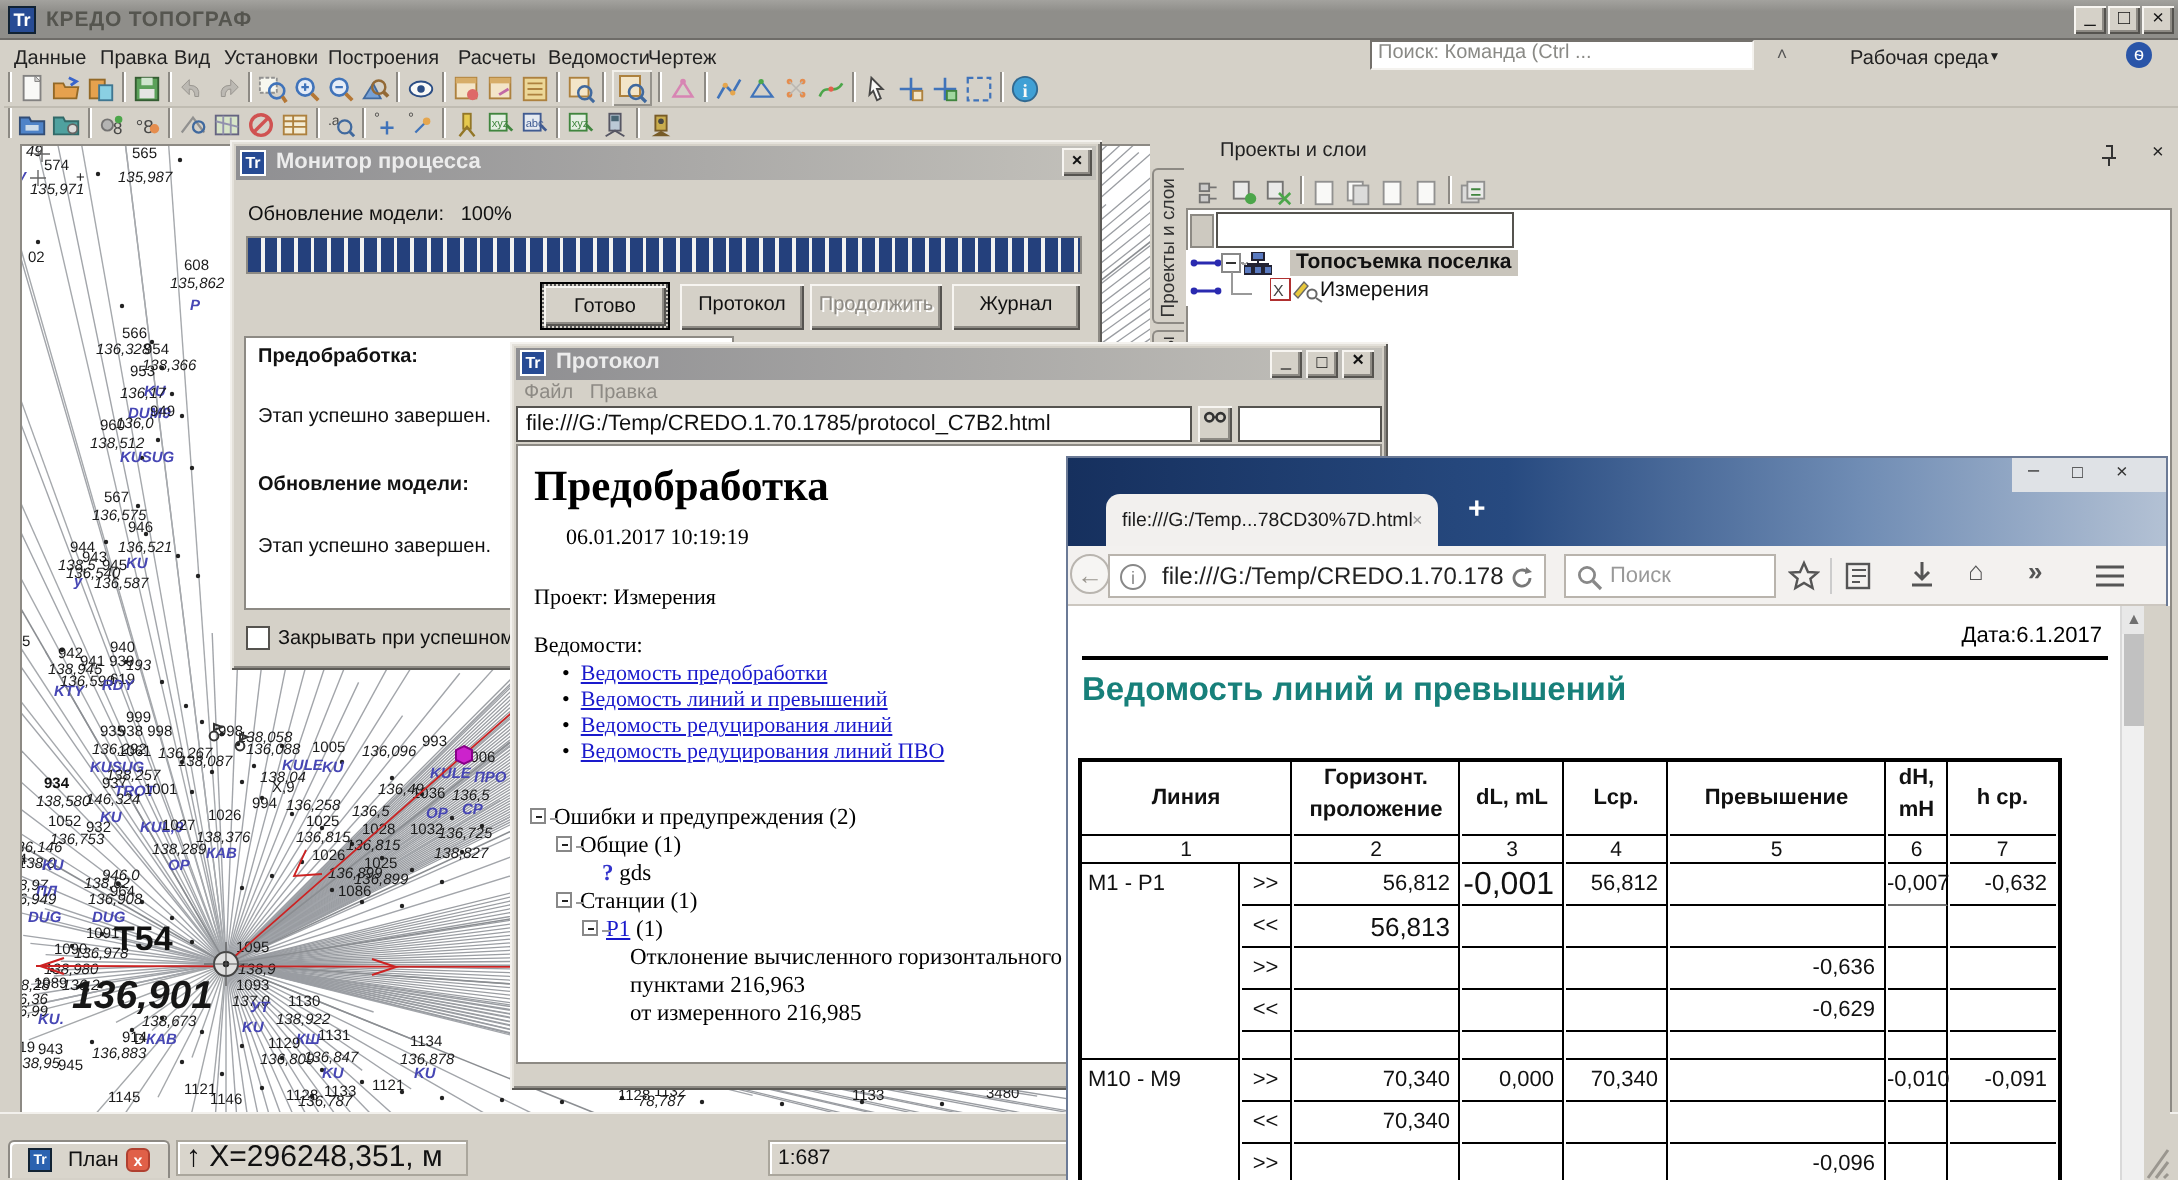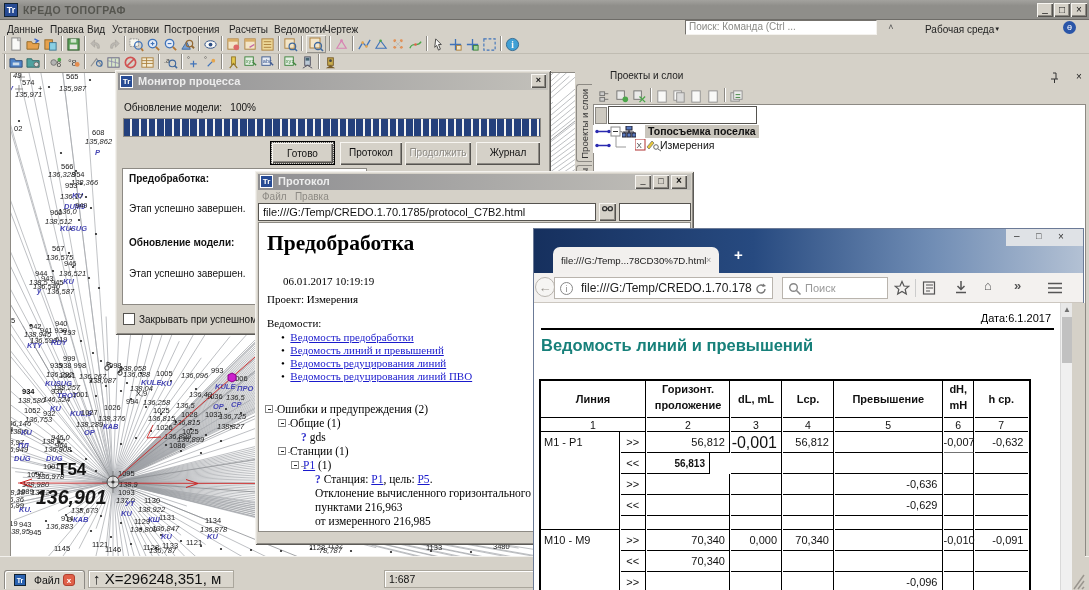--- a/index.html
+++ b/index.html
@@ -653,21 +653,21 @@
 <text x="56" y="474" font-size="17" font-weight="bold" fill="#111" font-family="'Liberation Sans',sans-serif">T54</text>
 <text x="35" y="503" font-size="19.5" font-style="italic" font-weight="bold" fill="#161616" font-family="'Liberation Sans',sans-serif">136,901</text>
 
 </svg>
 </div>
 </div>
 
 <div class="abs" style="left:0;top:556px;width:1089px;height:34px;background:#d5d1c8;border-top:1px solid #f2f0ec;">
  <div class="abs" style="left:4px;top:13px;width:81px;height:19px;background:#d9d5cc;border:1px solid #8d8a84;border-bottom:none;border-radius:3px 3px 0 0;box-shadow:inset 1px 1px 0 #fff;">
    <div class="abs" style="left:9px;top:3px;width:12px;height:12px;background:#2b62b0;border:1px solid #123;color:#fff;font-size:7px;font-weight:bold;text-align:center;line-height:11px;">Tr</div>
-   <div class="abs" style="left:29px;top:3px;font-size:10.5px;">Файл</div>
+   <div class="abs" style="left:29px;top:3px;font-size:10.5px;">План</div>
    <div class="abs" style="left:58px;top:3px;width:12px;height:12px;background:#e06048;border-radius:3px;color:#fff;font-size:8px;font-weight:bold;text-align:center;line-height:11px;border:1px solid #b04030;">x</div>
  </div>
  <div class="abs" style="left:88px;top:13px;width:146px;height:18px;border:1px solid #aaa69c;background:#d9d5cc;line-height:16px;padding-left:4px;font-size:15px;box-shadow:inset 1px 1px 0 #fff;">↑ X=296248,351, м</div>
  <div class="abs" style="left:384px;top:13px;width:153px;height:18px;border:1px solid #aaa69c;background:#d9d5cc;line-height:16px;padding-left:4px;font-size:10.5px;box-shadow:inset 1px 1px 0 #fff;">1:687</div>
 </div>
 
 <div class="abs" style="left:575px;top:62px;width:514px;height:494px;background:#d5d1c8;"></div>
 <div class="abs" style="left:576px;top:84px;width:16px;height:78px;background:#d5d1c8;border:1px solid #8d8a84;border-right:none;border-radius:3px 0 0 3px;">
  <div style="writing-mode:vertical-rl;transform:rotate(180deg);font-size:9.5px;color:#333;padding:4px 2px;white-space:nowrap;">Проекты и слои</div>
 </div>
@@ -772,36 +772,35 @@
  <div class="abs" style="left:7px;top:20px;color:#8d8a84;">Файл&nbsp;&nbsp;&nbsp;Правка</div>
  <div class="abs" style="left:3px;top:32px;width:338px;height:18px;background:#fff;border:1px solid #55534f;line-height:16px;padding-left:4px;font-size:11px;">file:///G:/Temp/CREDO.1.70.1785/protocol_C7B2.html</div>
  <div class="abs btn" style="left:344px;top:32px;width:17px;height:18px;"><svg width="15" height="15" viewBox="0 0 16 16">
         <circle cx="5" cy="6" r="2.2" fill="none" stroke="#333" stroke-width="1.4"></circle>
         <circle cx="11" cy="6" r="2.2" fill="none" stroke="#333" stroke-width="1.4"></circle>
         <path d="M7 6 h2" stroke="#333"></path>
       </svg></div>
  <div class="abs" style="left:364px;top:32px;width:72px;height:18px;background:#fff;border:1px solid #55534f;"></div>
  <div class="abs" style="left:3px;top:51px;width:433px;height:310px;background:#fff;border:1px solid #8d8a84;overflow:hidden;font-family:'Liberation Serif',serif;font-size:11px;color:#000;">
   <div class="abs" style="left:8px;top:8px;font-size:21.5px;font-weight:bold;">Предобработка</div>
-  <div class="abs" style="left:8px;top:52px;padding-left:16px;">06.01.2017 10:19:19</div>
+  <div class="abs" style="left:8px;top:40px;padding-left:16px;">06.01.2017 10:19:19</div>
   <div class="abs" style="left:8px;top:70px;">Проект: Измерения</div>
   <div class="abs" style="left:8px;top:94px;">Ведомости:</div>
   <div class="abs" style="left:22px;top:108px;line-height:13.1px;">
    <div>•&nbsp; <a style="color:#1a1acc;text-decoration:underline;">Ведомость предобработки</a></div>
    <div>•&nbsp; <a style="color:#1a1acc;text-decoration:underline;">Ведомость линий и превышений</a></div>
    <div>•&nbsp; <a style="color:#1a1acc;text-decoration:underline;">Ведомость редуцирования линий</a></div>
    <div>•&nbsp; <a style="color:#1a1acc;text-decoration:underline;">Ведомость редуцирования линий ПВО</a></div>
   </div>
   <div class="abs" style="left:6px;top:179px;line-height:14px;font-size:11.5px;">
    <div><span class="tm"></span>Ошибки и предупреждения (2)</div>
    <div style="padding-left:13px;"><span class="tm"></span>Общие (1)</div>
    <div style="padding-left:36px;"><span style="color:#3333cc;font-weight:bold;">?</span> gds</div>
    <div style="padding-left:13px;"><span class="tm"></span>Станции (1)</div>
    <div style="padding-left:26px;"><span class="tm"></span><a style="color:#1a1acc;text-decoration:underline;">P1</a> (1)</div>
-   <div style="padding-left:50px;"><span style="color:#3333cc;font-weight:bold;">?</span> Станция: <a style="color:#1a1acc;text-decoration:underline;">P1</a>, цель: <a style="color:#1a1acc;text-decoration:underline;">P5</a>.</div>
    <div style="padding-left:50px;white-space:nowrap;">Отклонение вычисленного горизонтального пр</div>
    <div style="padding-left:50px;">пунктами 216,963</div>
    <div style="padding-left:50px;">от измеренного 216,985</div>
   </div>
  </div>
 </div>
 <style>.tm{display:inline-block;width:8px;height:8px;border:1px solid #888;background:#fff;margin-right:4px;position:relative;}.tm:before{content:"";position:absolute;left:1.5px;right:1.5px;top:3px;height:1px;background:#222;}.tm:after{content:"";position:absolute;left:9px;top:3.5px;width:4px;height:1px;background:#999;}</style>
 
 <div class="abs" style="left:533px;top:228px;width:551px;height:362px;background:#d5d1c8;border:1px solid #6b7a96;">
  <div class="abs" style="left:0;top:0;width:549px;height:44px;background:linear-gradient(90deg,#16305e 0%,#274a80 40%,#6f8cb4 72%,#b3c1d4 100%);"></div>
@@ -873,21 +872,21 @@
         <div class="abs" style="left:0px;top:51px;width:78.5px;height:21px;border-right:1px solid #000;line-height:21px;padding-left:3px;font-size:11px;">M1 - P1</div>
         <div class="abs" style="left:79.5px;top:51px;width:25.5px;height:21px;border-right:1px solid #000;border-bottom:1px solid #000;line-height:21px;text-align:center;font-size:11px;white-space:nowrap;">&gt;&gt;</div>
         <div class="abs" style="left:106px;top:51px;width:83px;height:21px;border-right:1px solid #000;border-bottom:1px solid #000;line-height:21px;text-align:right;padding-right:4px;font-size:11px;white-space:nowrap;">56,812</div>
         <div class="abs" style="left:190px;top:51px;width:51px;height:21px;border-right:1px solid #000;border-bottom:1px solid #000;line-height:21px;text-align:right;padding-right:4px;font-size:16px;white-space:nowrap;">-0,001</div>
         <div class="abs" style="left:242px;top:51px;width:51px;height:21px;border-right:1px solid #000;border-bottom:1px solid #000;line-height:21px;text-align:right;padding-right:4px;font-size:11px;white-space:nowrap;">56,812</div>
         <div class="abs" style="left:294px;top:51px;width:107.5px;height:21px;border-right:1px solid #000;border-bottom:1px solid #000;line-height:21px;text-align:right;padding-right:4px;font-size:11px;white-space:nowrap;"></div>
         <div class="abs" style="left:402.5px;top:51px;width:30.5px;height:21px;border-right:1px solid #000;border-bottom:1px solid #737373;line-height:21px;text-align:right;padding-right:4px;font-size:11px;white-space:nowrap;">-0,007</div>
         <div class="abs" style="left:434px;top:51px;width:52.5px;height:21px;border-bottom:1px solid #000;line-height:21px;text-align:right;padding-right:4px;font-size:11px;white-space:nowrap;">-0,632</div>
         <div class="abs" style="left:0px;top:72px;width:78.5px;height:21px;border-right:1px solid #000;"></div>
         <div class="abs" style="left:79.5px;top:72px;width:25.5px;height:21px;border-right:1px solid #000;border-bottom:1px solid #000;line-height:21px;text-align:center;font-size:11px;white-space:nowrap;">&lt;&lt;</div>
-        <div class="abs" style="left:106px;top:72px;width:63px;height:21px;border-right:1px solid #000;border-bottom:1px solid #000;line-height:21px;text-align:right;padding-right:4px;font-size:10px;white-space:nowrap;font-weight:bold;">56,813</div>
+        <div class="abs" style="left:106px;top:72px;width:83px;height:21px;border-right:1px solid #000;border-bottom:1px solid #000;line-height:21px;text-align:right;padding-right:4px;font-size:13px;white-space:nowrap;">56,813</div>
         <div class="abs" style="left:190px;top:72px;width:51px;height:21px;border-right:1px solid #000;border-bottom:1px solid #000;line-height:21px;text-align:right;padding-right:4px;font-size:11px;white-space:nowrap;"></div>
         <div class="abs" style="left:242px;top:72px;width:51px;height:21px;border-right:1px solid #000;border-bottom:1px solid #000;line-height:21px;text-align:right;padding-right:4px;font-size:11px;white-space:nowrap;"></div>
         <div class="abs" style="left:294px;top:72px;width:107.5px;height:21px;border-right:1px solid #000;border-bottom:1px solid #000;line-height:21px;text-align:right;padding-right:4px;font-size:11px;white-space:nowrap;"></div>
         <div class="abs" style="left:402.5px;top:72px;width:30.5px;height:21px;border-right:1px solid #000;border-bottom:1px solid #000;line-height:21px;text-align:right;padding-right:4px;font-size:11px;white-space:nowrap;"></div>
         <div class="abs" style="left:434px;top:72px;width:52.5px;height:21px;border-bottom:1px solid #000;line-height:21px;text-align:right;padding-right:4px;font-size:11px;white-space:nowrap;"></div>
         <div class="abs" style="left:0px;top:93px;width:78.5px;height:21px;border-right:1px solid #000;"></div>
         <div class="abs" style="left:79.5px;top:93px;width:25.5px;height:21px;border-right:1px solid #000;border-bottom:1px solid #000;line-height:21px;text-align:center;font-size:11px;white-space:nowrap;">&gt;&gt;</div>
         <div class="abs" style="left:106px;top:93px;width:83px;height:21px;border-right:1px solid #000;border-bottom:1px solid #000;line-height:21px;text-align:right;padding-right:4px;font-size:11px;white-space:nowrap;"></div>
         <div class="abs" style="left:190px;top:93px;width:51px;height:21px;border-right:1px solid #000;border-bottom:1px solid #000;line-height:21px;text-align:right;padding-right:4px;font-size:11px;white-space:nowrap;"></div>
         <div class="abs" style="left:242px;top:93px;width:51px;height:21px;border-right:1px solid #000;border-bottom:1px solid #000;line-height:21px;text-align:right;padding-right:4px;font-size:11px;white-space:nowrap;"></div>

